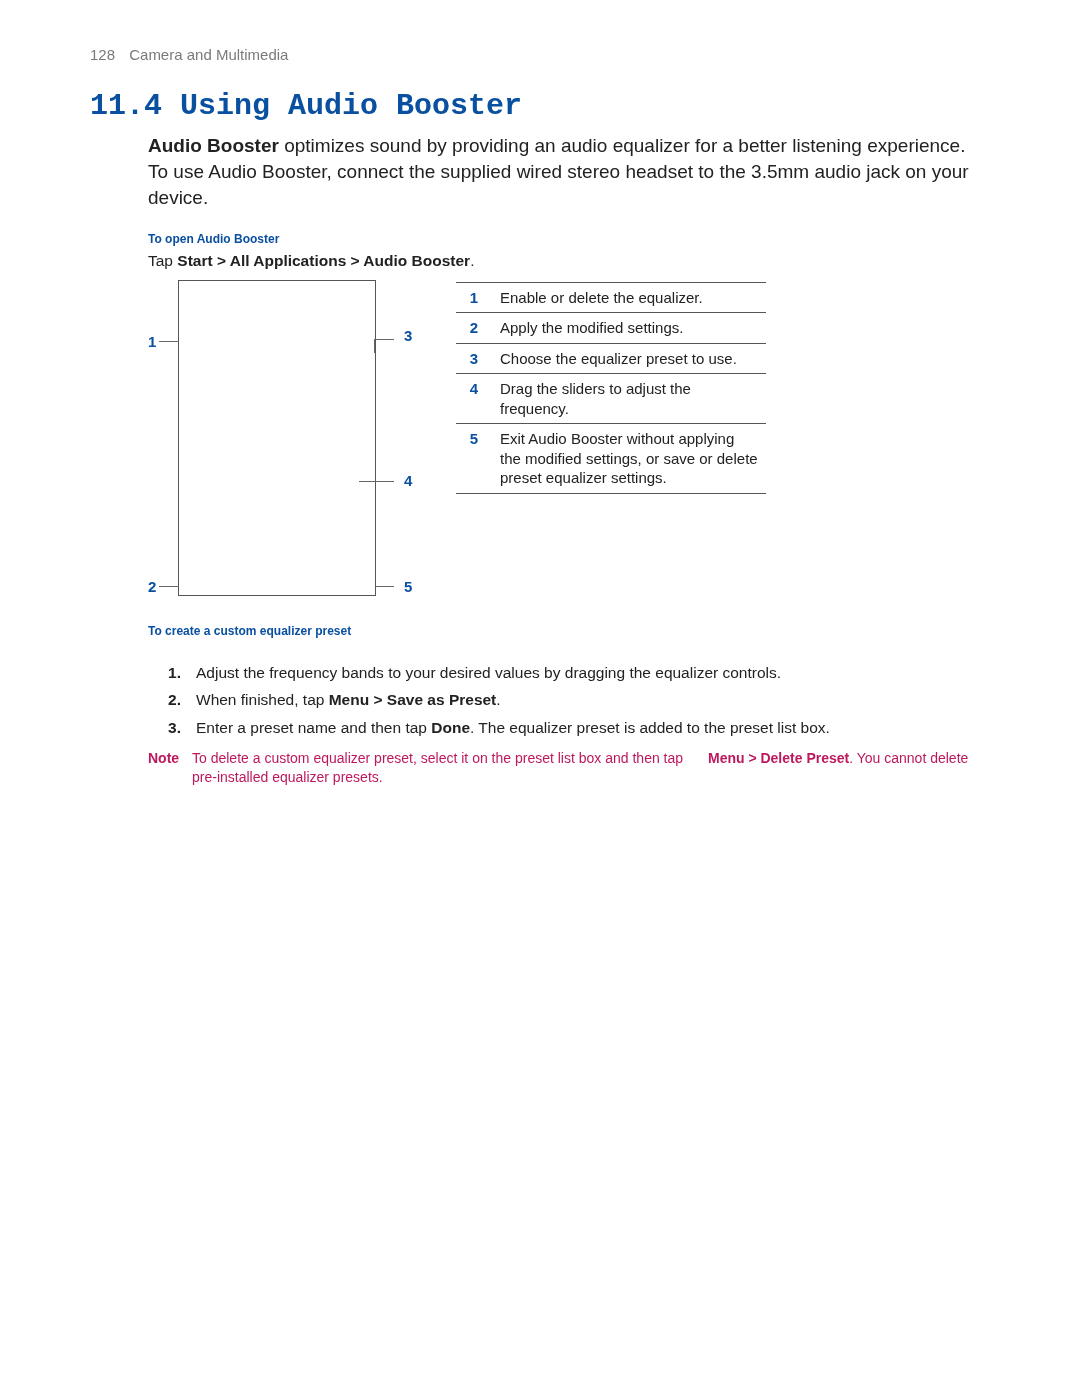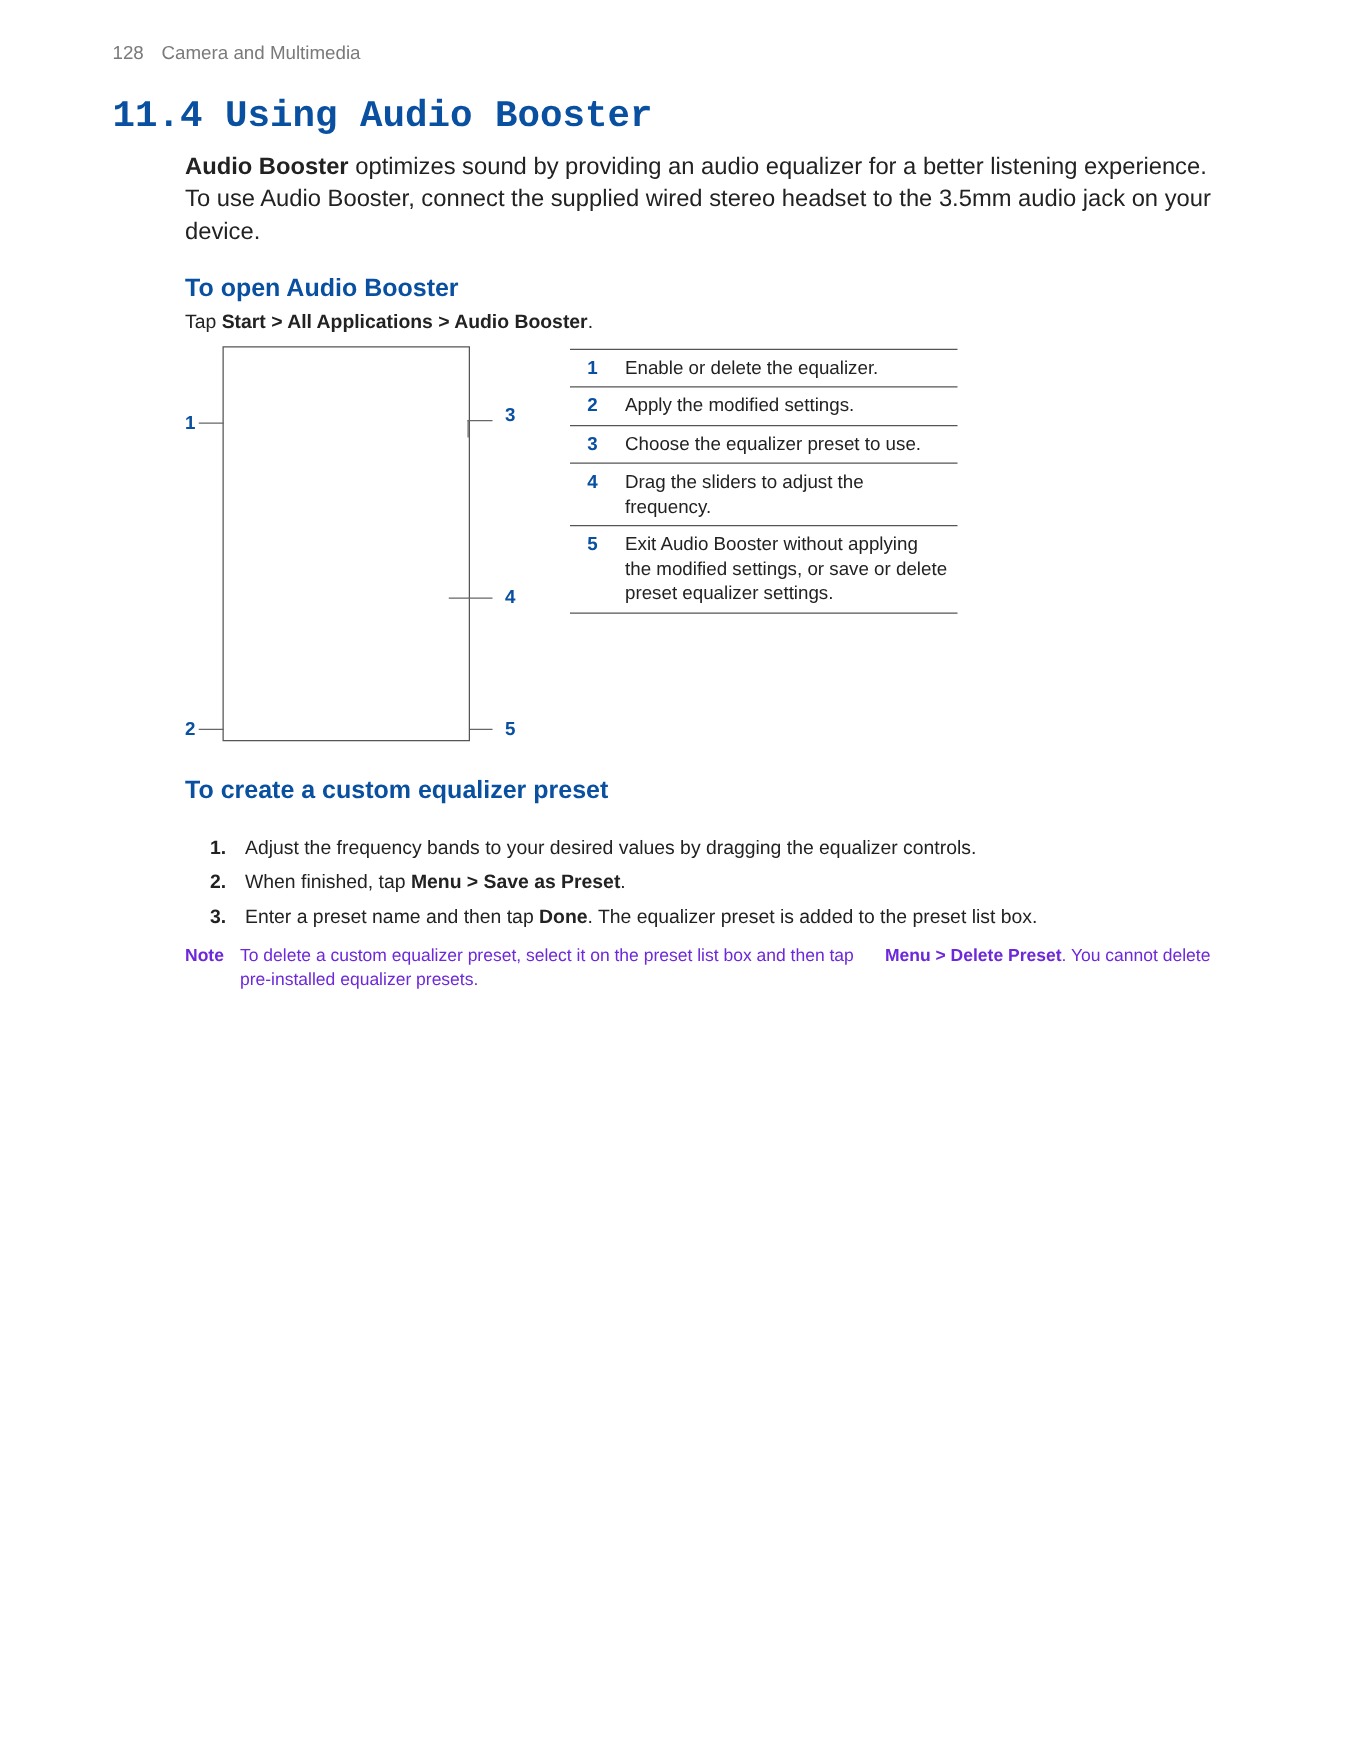--- a/index.html
+++ b/index.html
@@ -13,39 +13,40 @@
     height: 1397px;
     box-sizing: border-box;
   }
   .page {
     padding: 34px 90px 0 90px;
   }
   .running-head {
     color: #7a7a7a;
     font-size: 15px;
     margin-bottom: 26px;
+    margin-top: 12px;
   }
   .running-head .pgnum { margin-right: 10px; }
   .h1 {
     color: #0a50a1;
     font-weight: 700;
     font-size: 30px;
     margin: 0 0 10px 0;
     font-family: Liberation Mono, monospace;
   }
   .intro {
     margin: 0 0 20px 58px;
     line-height: 1.38;
     font-size: 19px;
   }
   .intro .bold { font-weight: 700; }
   .h3 {
     color: #0a50a1;
     font-weight: 700;
-    font-size: 20px;
+    font-size: 12px;
     margin: 16px 0 6px 58px;
   }
   .instr {
     margin: 0 0 10px 58px;
     font-size: 15.5px;
   }
   .instr .bold { font-weight: 700; }
 
   .diagram-area {
     display: flex;
@@ -115,21 +116,21 @@
     position: absolute;
     left: 0;
     font-weight: 700;
   }
   .steps .bold { font-weight: 700; }
 
   .note-row {
     display: flex;
     margin: 10px 0 0 58px;
     font-size: 14px;
-    color: #6d28d9;
+    color: #be185d;
     line-height: 1.35;
   }
   .note-label {
     font-weight: 700;
     min-width: 44px;
   }
   .note-text .bold { font-weight: 700; padding-left: 21px; }
 </style>
 </head>
 <body>

